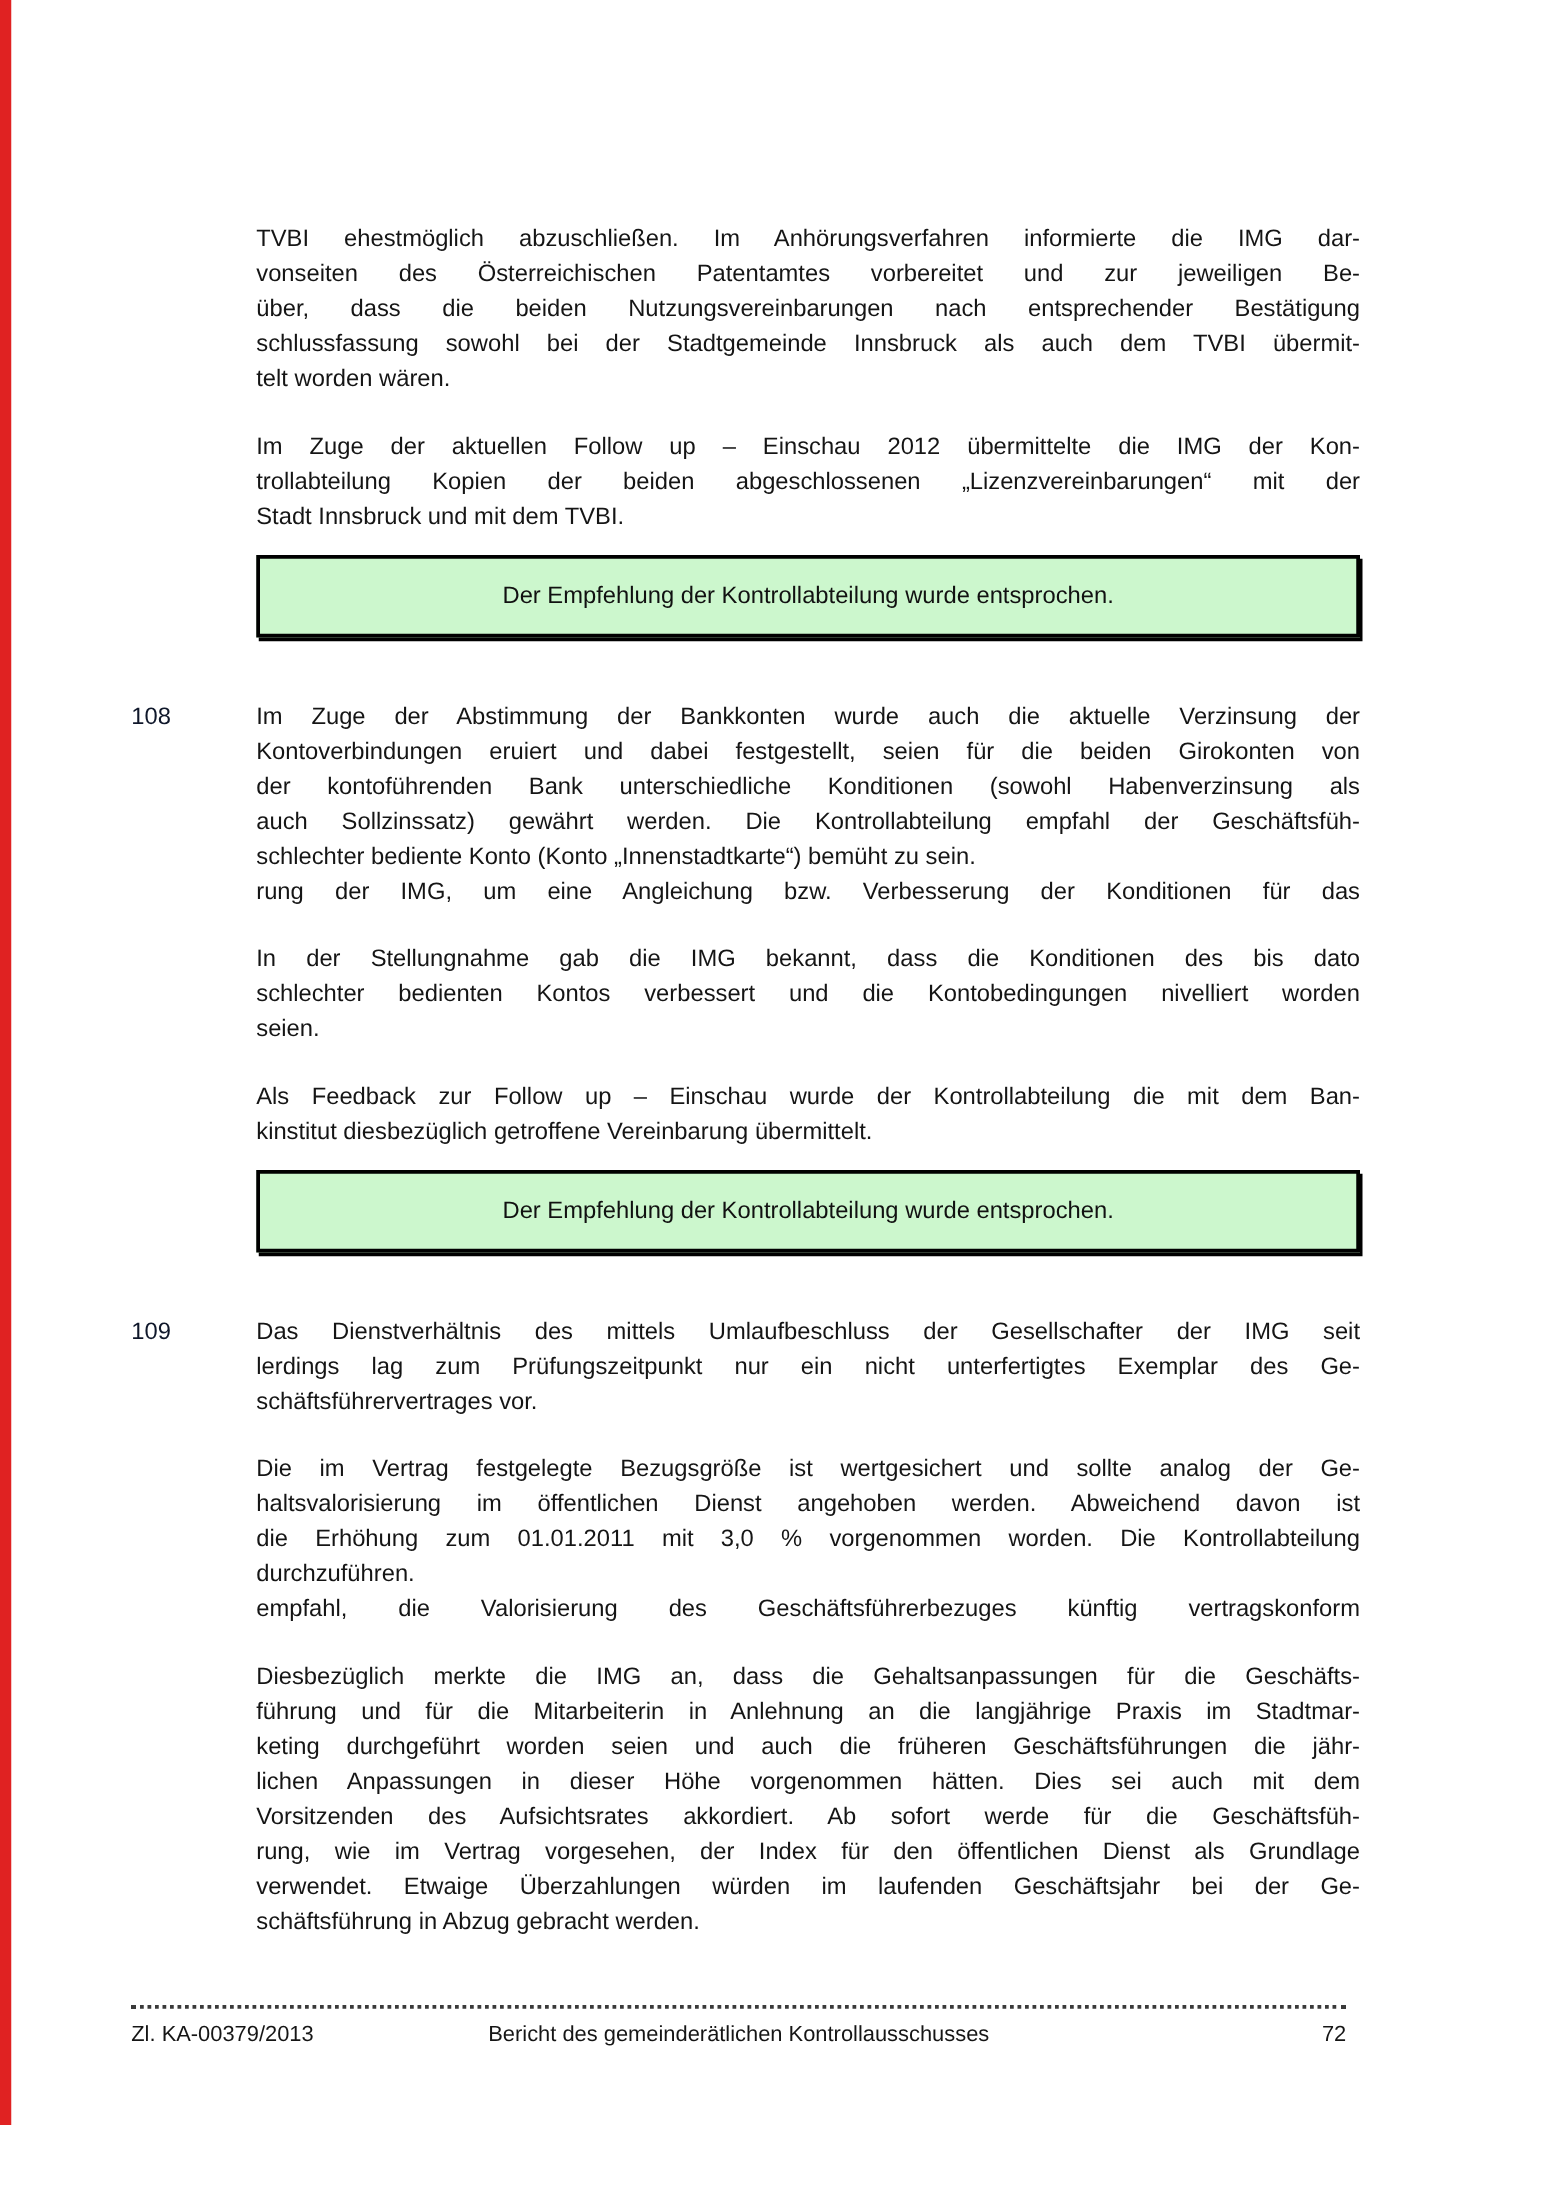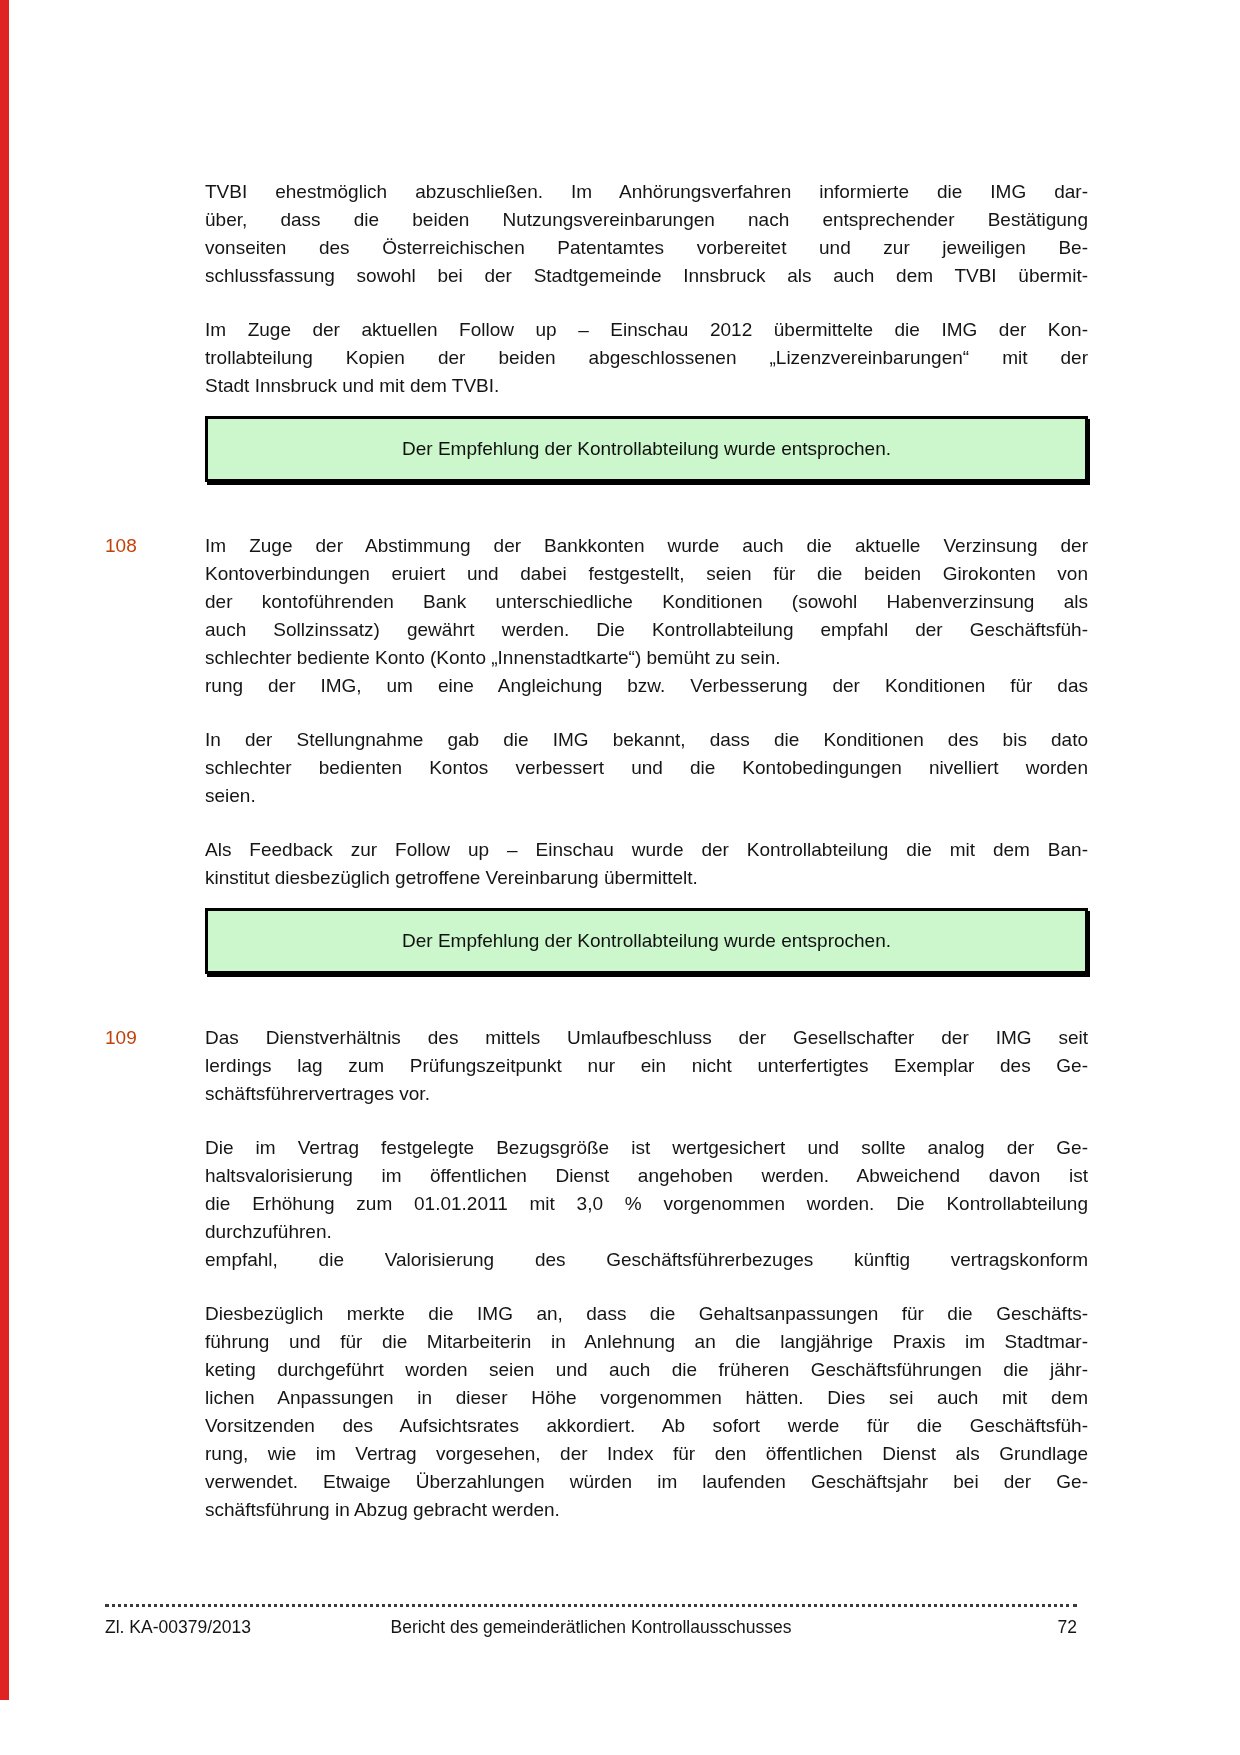--- a/index.html
+++ b/index.html
@@ -32,21 +32,21 @@
   .rec-box + .para { margin-top: 26px; }
   .block.numbered { margin-top: 50px; }
   .line { text-align: justify; text-align-last: justify; white-space: normal; }
   .line.last { text-align-last: left; }
   .mnum {
     position: absolute;
     left: -100px;
     top: 0;
     font-size: 19px;
     line-height: 28px;
-    color: #c2410c;
+    color: #0f172a;
   }
   .rec-box {
     margin-top: 16px;
     border: 3px solid #000000;
     box-shadow: 2px 3px 0 #000000;
     background: #ccf7cd;
     text-align: center;
     padding: 16px 20px;
     font-size: 19px;
     line-height: 28px;
@@ -80,23 +80,24 @@
 </style>
 </head>
 <body>
 
 <div class="page">
   <div class="red-bar" style="background: rgb(224, 34, 34);"></div>
 
   <main class="content">
       <div class="block para">
         <div class="line">TVBI ehestmöglich abzuschließen. Im Anhörungsverfahren informierte die IMG dar-</div>
+        <div class="line">vonseiten des Österreichischen Patentamtes vorbereitet und zur jeweiligen Be-</div>
         <div class="line">über, dass die beiden Nutzungsvereinbarungen nach entsprechender Bestätigung</div>
-        <div class="line">vonseiten des Österreichischen Patentamtes vorbereitet und zur jeweiligen Be-</div>
         <div class="line">schlussfassung sowohl bei der Stadtgemeinde Innsbruck als auch dem TVBI übermit-</div>
+        <div class="line last">telt worden wären.</div>
       </div>
       <div class="block para">
         <div class="line">Im Zuge der aktuellen Follow up – Einschau 2012 übermittelte die IMG der Kon-</div>
         <div class="line">trollabteilung Kopien der beiden abgeschlossenen „Lizenzvereinbarungen“ mit der</div>
         <div class="line last">Stadt Innsbruck und mit dem TVBI.</div>
       </div>
       <div class="block rec-box" style="background: rgb(204, 247, 205); border-color: rgb(0, 0, 0);"><span>Der Empfehlung der Kontrollabteilung wurde entsprochen.</span></div>
       <div class="block para numbered">
         <span class="mnum">108</span>
         <div class="line">Im Zuge der Abstimmung der Bankkonten wurde auch die aktuelle Verzinsung der</div>

